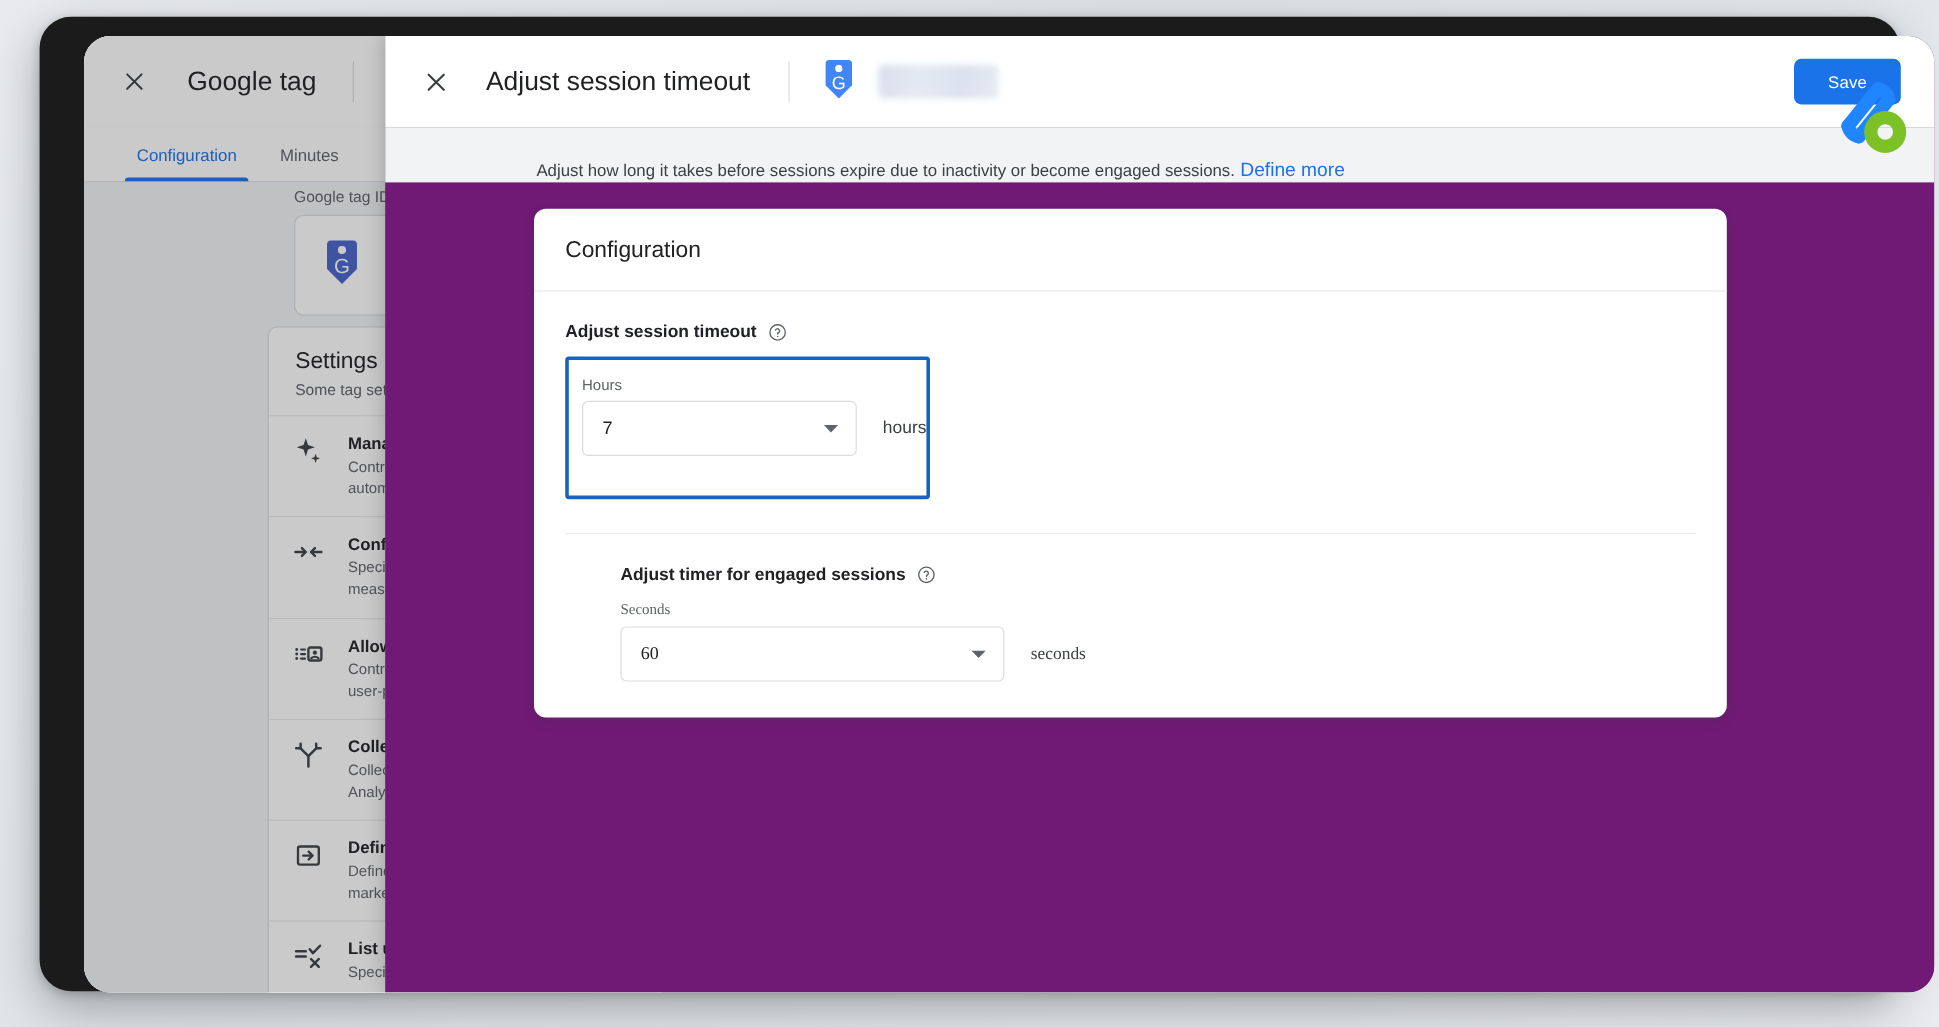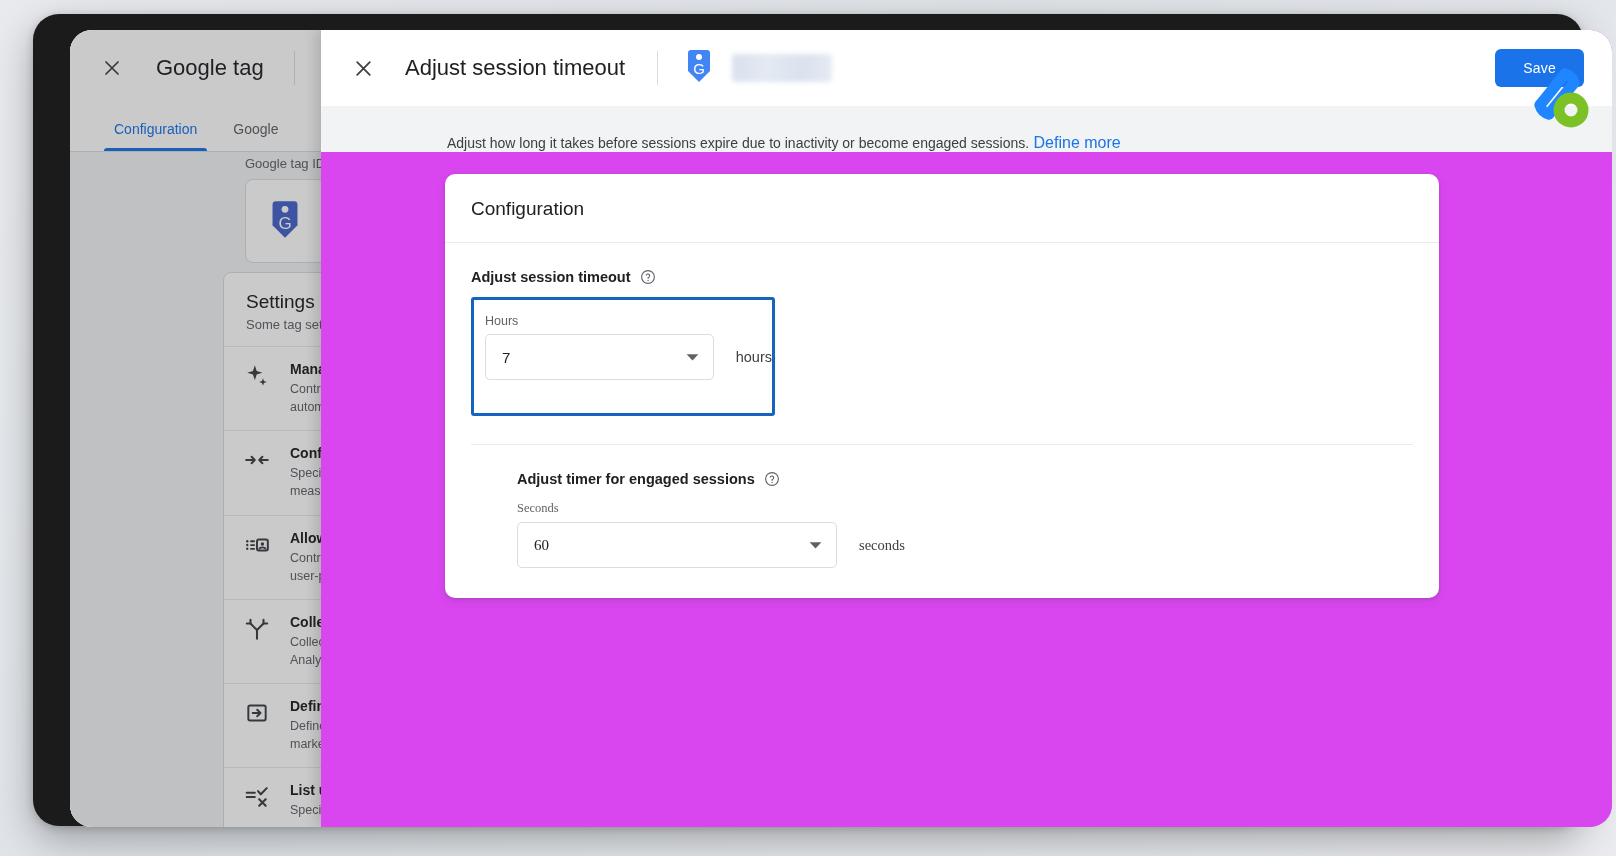--- a/index.html
+++ b/index.html
@@ -102,21 +102,21 @@
     width: 26px; height: 26px; flex: 0 0 26px; margin-right: 20px; margin-top: 2px;
     color: #3c4043;
   }
   .bg-row-text { min-width: 0; }
   .bg-row-title { font-size: 14px; font-weight: 700; color: #202124; white-space: nowrap; }
   .bg-row-desc { font-size: 12.5px; color: #5f6368; margin-top: 3px; line-height: 1.45; }
 
   
   #overlay-panel {
     position: absolute; left: 251px; top: 0; right: 0; bottom: 0;
-    background: #d946ef; z-index: 20;
+    background: #701a75; z-index: 20;
     box-shadow: -3px 0 14px rgba(0,0,0,.18);
   }
   #overlay-header {
     height: 76px; background: #fff;
     display: flex; align-items: center; padding: 0 16px 0 22px;
     position: relative;
   }
   #ov-close {
     width: 40px; height: 40px; border-radius: 50%; flex: 0 0 40px;
     display: flex; align-items: center; justify-content: center; color: #3c4043;
@@ -205,21 +205,21 @@
           <svg width="30" height="34" viewBox="0 0 30 34">
             <path d="M7 1 H23 A3 3 0 0 1 26 4 V22 L15 33 L4 22 V4 A3 3 0 0 1 7 1 Z" fill="#4763c9"></path>
             <circle cx="15" cy="8" r="3" fill="#ffffff"></circle>
             <text x="15" y="25" font-family="Liberation Sans, sans-serif" font-size="15" font-weight="400" fill="#ffffff" text-anchor="middle">G</text>
           </svg>
         </span>
       </div>
 
       <div id="bg-tabs">
         <div class="bg-tab active">Configuration</div>
-        <div class="bg-tab">Google</div>
+        <div class="bg-tab">Minutes</div>
       </div>
 
       <div id="bg-body">
 
         <div id="bg-idcard">
           <div id="bg-idcard-label">Google tag ID</div>
           <div id="bg-idcard-box">
             <span>
               <svg width="34" height="39" viewBox="0 0 30 34">
                 <path d="M7 1 H23 A3 3 0 0 1 26 4 V22 L15 33 L4 22 V4 A3 3 0 0 1 7 1 Z" fill="#4763c9"></path>

